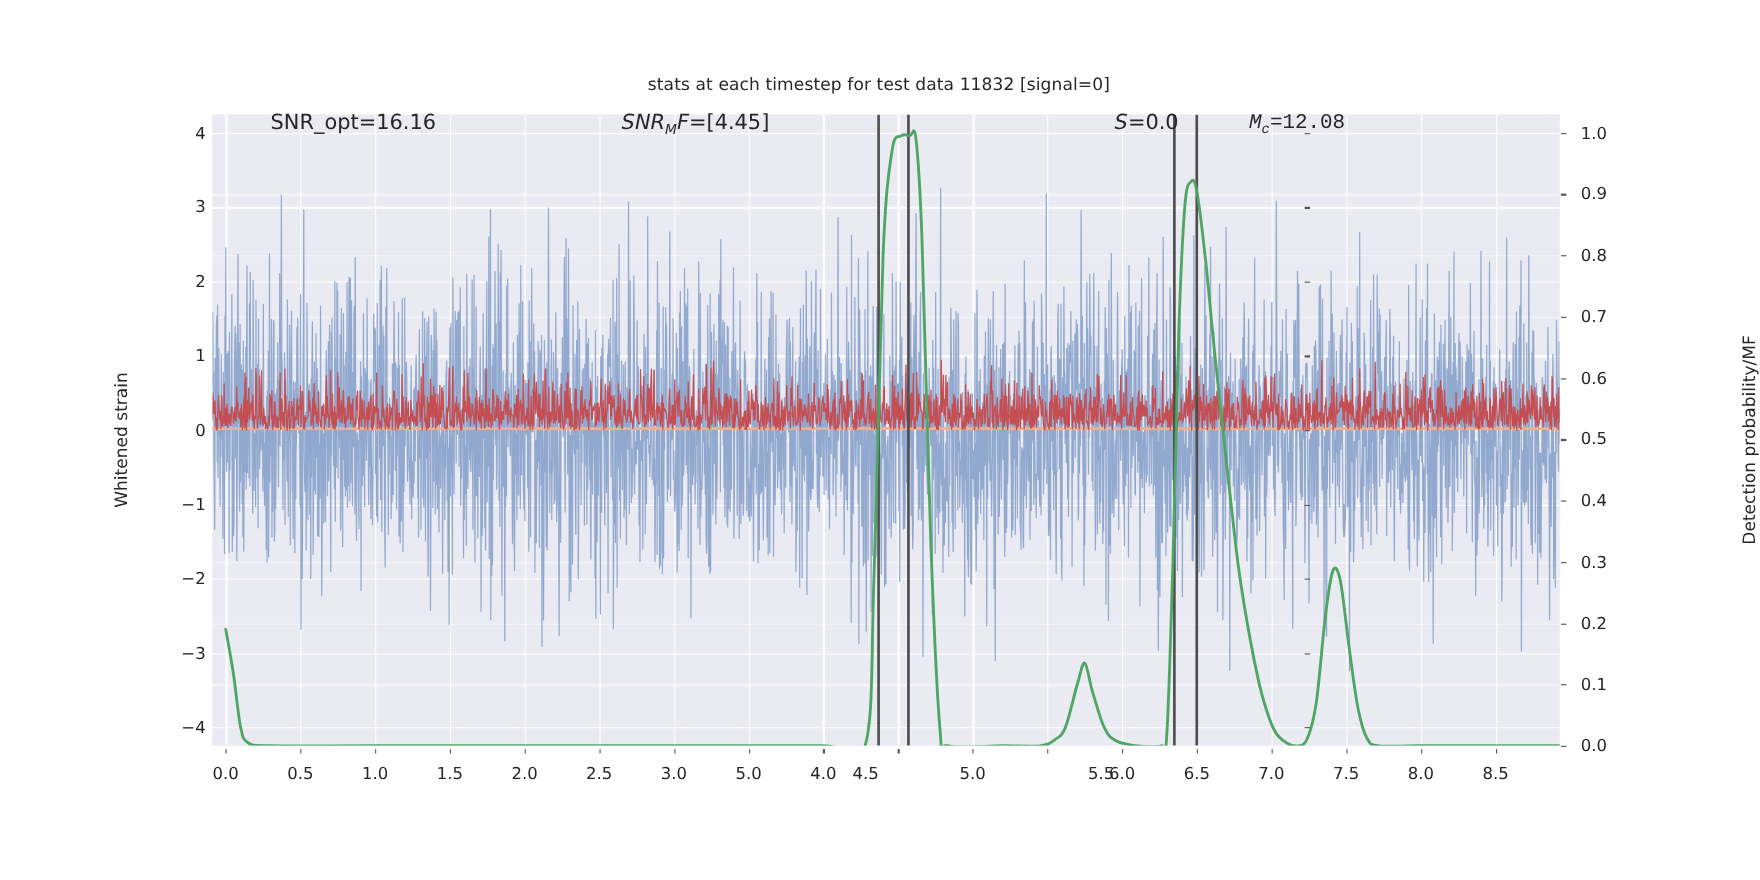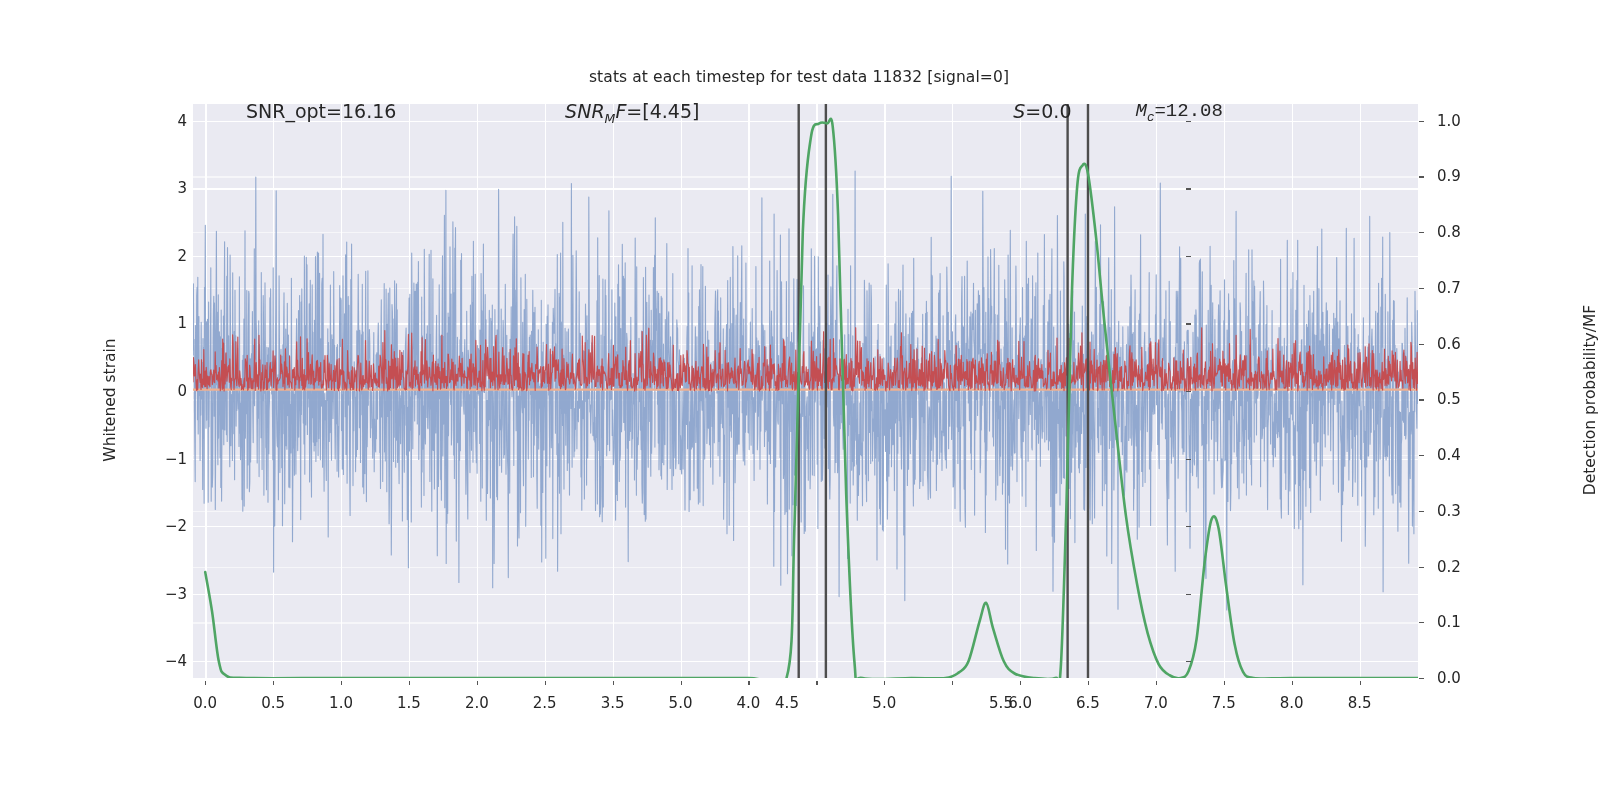--- a/index.html
+++ b/index.html
@@ -148,21 +148,21 @@
     <div class="tick xtick" style="left: 273.127px;">0.5</div>
     <div class="tickmark x" style="left: 273.127px;"></div>
     <div class="tick xtick" style="left: 341.032px;">1.0</div>
     <div class="tickmark x" style="left: 341.032px;"></div>
     <div class="tick xtick" style="left: 408.937px;">1.5</div>
     <div class="tickmark x" style="left: 408.937px;"></div>
     <div class="tick xtick" style="left: 476.841px;">2.0</div>
     <div class="tickmark x" style="left: 476.841px;"></div>
     <div class="tick xtick" style="left: 544.746px;">2.5</div>
     <div class="tickmark x" style="left: 544.746px;"></div>
-    <div class="tick xtick" style="left: 612.651px;">3.5</div>
+    <div class="tick xtick" style="left: 612.651px;">3.0</div>
     <div class="tickmark x" style="left: 612.651px;"></div>
     <div class="tick xtick" style="left: 680.555px;">5.0</div>
     <div class="tickmark x" style="left: 680.555px;"></div>
     <div class="tick xtick" style="left: 748.46px;">4.0</div>
     <div class="tickmark x" style="left: 748.46px;"></div>
     <div class="tick xtick" style="left: 787px;">4.5</div>
     <div class="tickmark x" style="left: 816.365px;"></div>
     <div class="tick xtick" style="left: 884.269px;">5.0</div>
     <div class="tickmark x" style="left: 884.269px;"></div>
     <div class="tick xtick" style="left: 973px; margin-left: 28px;">5.5</div>

